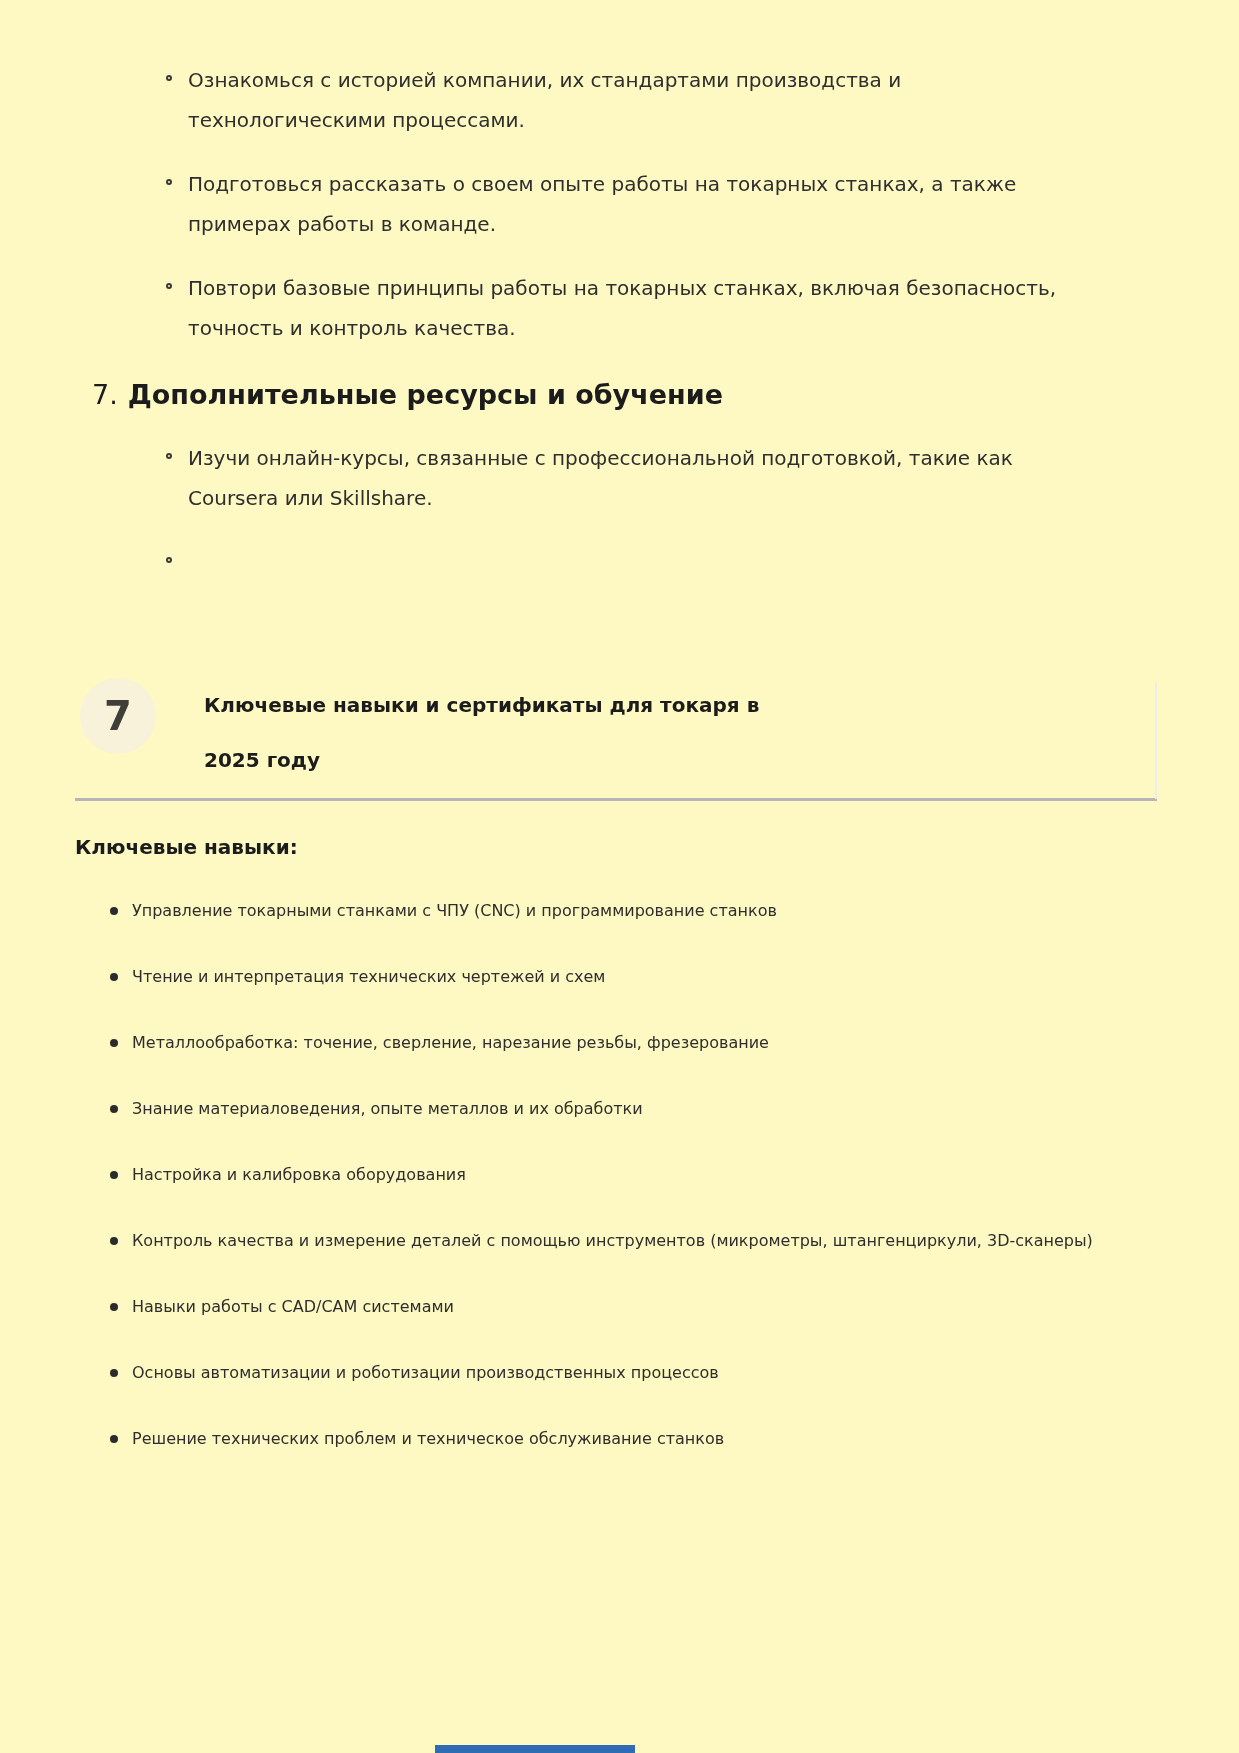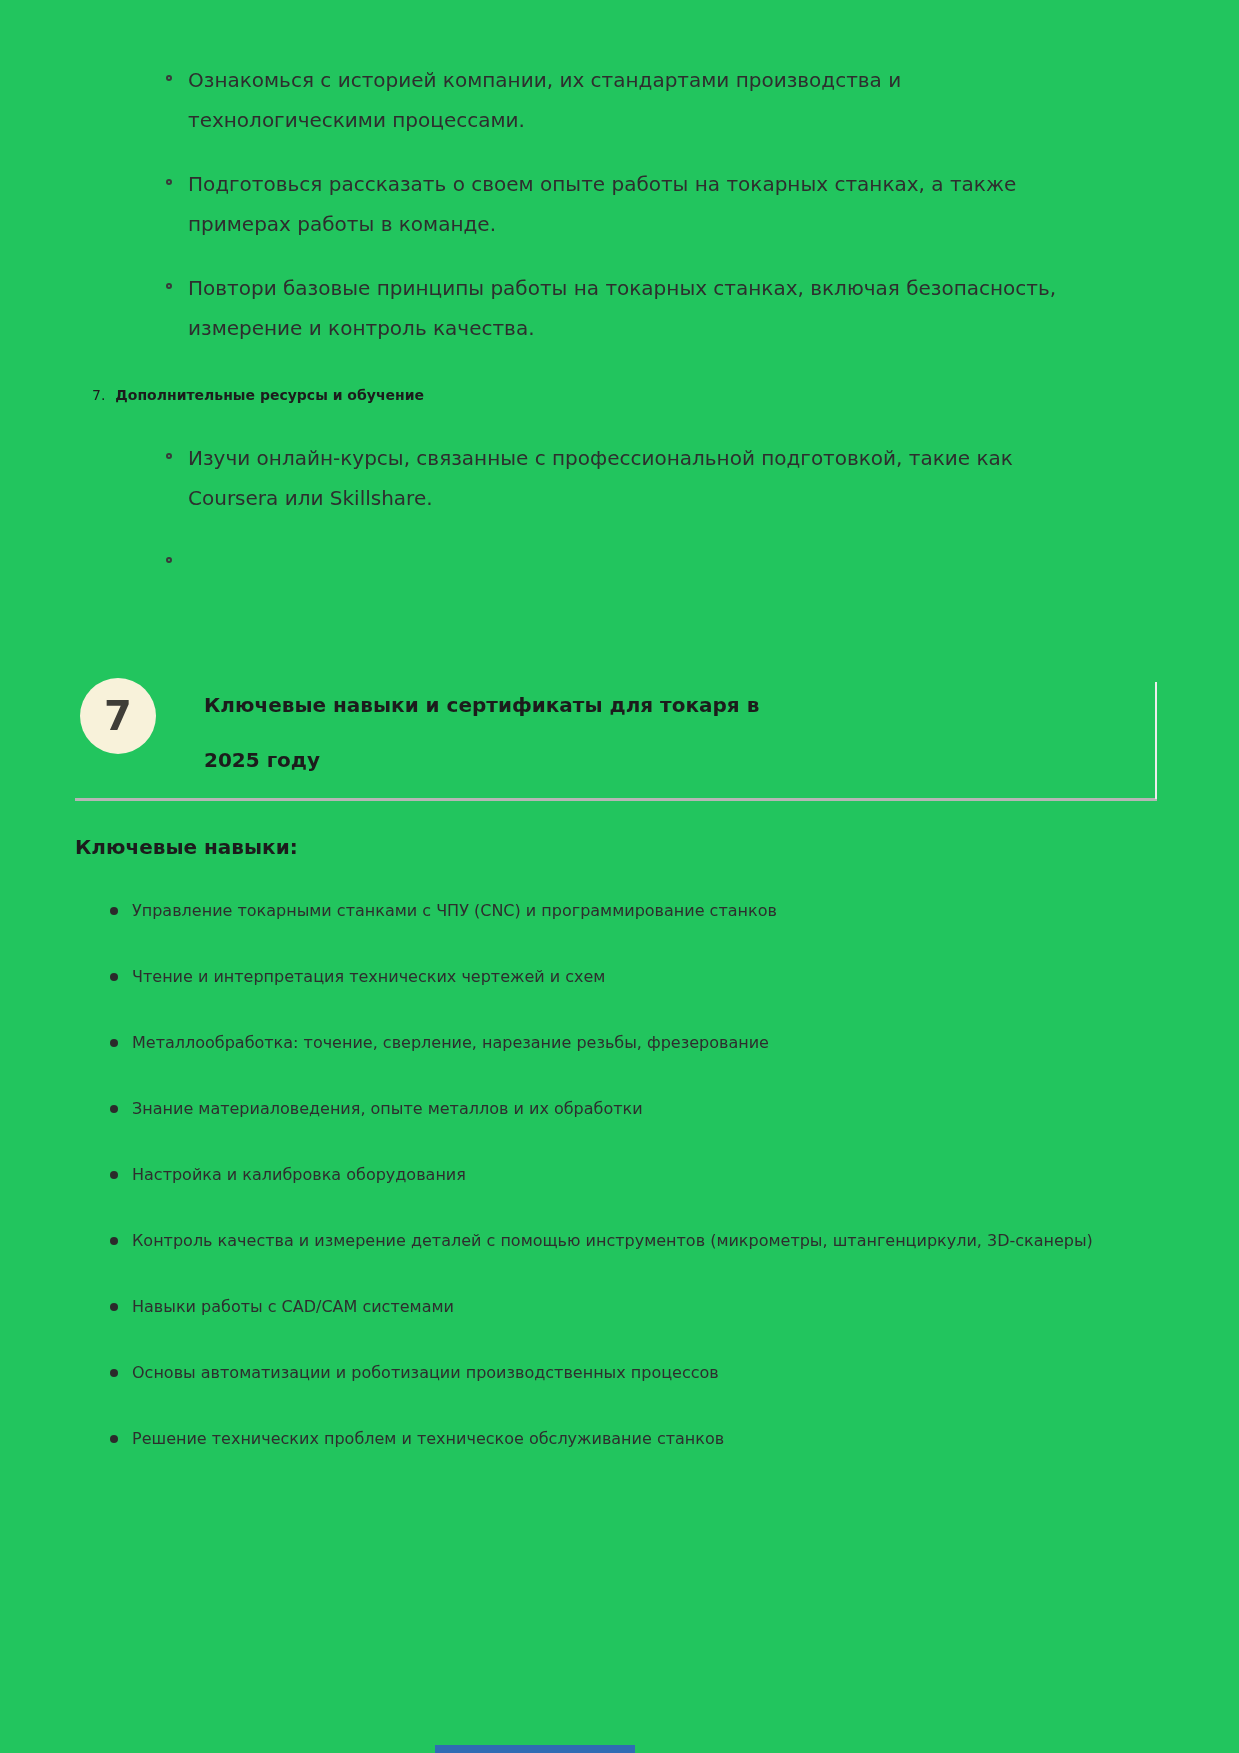--- a/index.html
+++ b/index.html
@@ -13,34 +13,34 @@
   }
   *{box-sizing:border-box;}
   html,body{margin:0;padding:0;}
   body{
     width:1239px;height:1753px;
     background:#ffffff;
     font-family:"DejaVu Sans","Liberation Sans",sans-serif;
     color:var(--body-text);
     overflow:hidden;
   }
-  .page{position:relative;width:1239px;height:1753px;background:#22c55e;}
+  .page{position:relative;width:1239px;height:1753px;background:#fef9c3;}
   .content{position:absolute;top:0;left:75px;width:1090px;}
 
   
   ul.circle-list{list-style:none;margin:0;padding:0 0 0 113px;}
   ul.circle-list.first{margin-top:60px;}
   ul.circle-list li{position:relative;margin-bottom:24px;font-size:20px;line-height:40px;max-width:910px;}
   .circle-bullet{
     position:absolute;left:-22px;top:15px;width:6px;height:6px;
     border:2px solid #3a3a3a;border-radius:50%;background:transparent;display:block;
   }
 
   
-  .numbered-heading{margin:27px 0 23px 17px;font-size:14px;line-height:40px;color:var(--heading-text);}
+  .numbered-heading{margin:27px 0 23px 17px;font-size:27px;line-height:40px;color:var(--heading-text);}
   .numbered-heading .num{font-weight:400;margin-right:10px;}
   .numbered-heading .ttl{font-weight:700;}
 
   
   .section-block{position:relative;margin-top:160px;}
   .section-header{display:flex;align-items:flex-start;}
   .badge{
     width:76px;height:76px;margin-left:5px;flex:0 0 auto;
     border-radius:50%;background:var(--badge-bg);
     color:var(--badge-text);font-size:40px;font-weight:700;
@@ -73,21 +73,21 @@
       <li>
         <span class="circle-bullet"></span>
         <span>Ознакомься с историей компании, их стандартами производства и технологическими процессами.</span>
       </li>
       <li>
         <span class="circle-bullet"></span>
         <span>Подготовься рассказать о своем опыте работы на токарных станках, а также примерах работы в команде.</span>
       </li>
       <li>
         <span class="circle-bullet"></span>
-        <span>Повтори базовые принципы работы на токарных станках, включая безопасность, измерение и контроль качества.</span>
+        <span>Повтори базовые принципы работы на токарных станках, включая безопасность, точность и контроль качества.</span>
       </li>
     </ul>
 
     <div class="numbered-heading">
       <span class="num">7.</span><span class="ttl">Дополнительные ресурсы и обучение</span>
     </div>
 
     <ul class="circle-list">
       <li>
         <span class="circle-bullet"></span>

